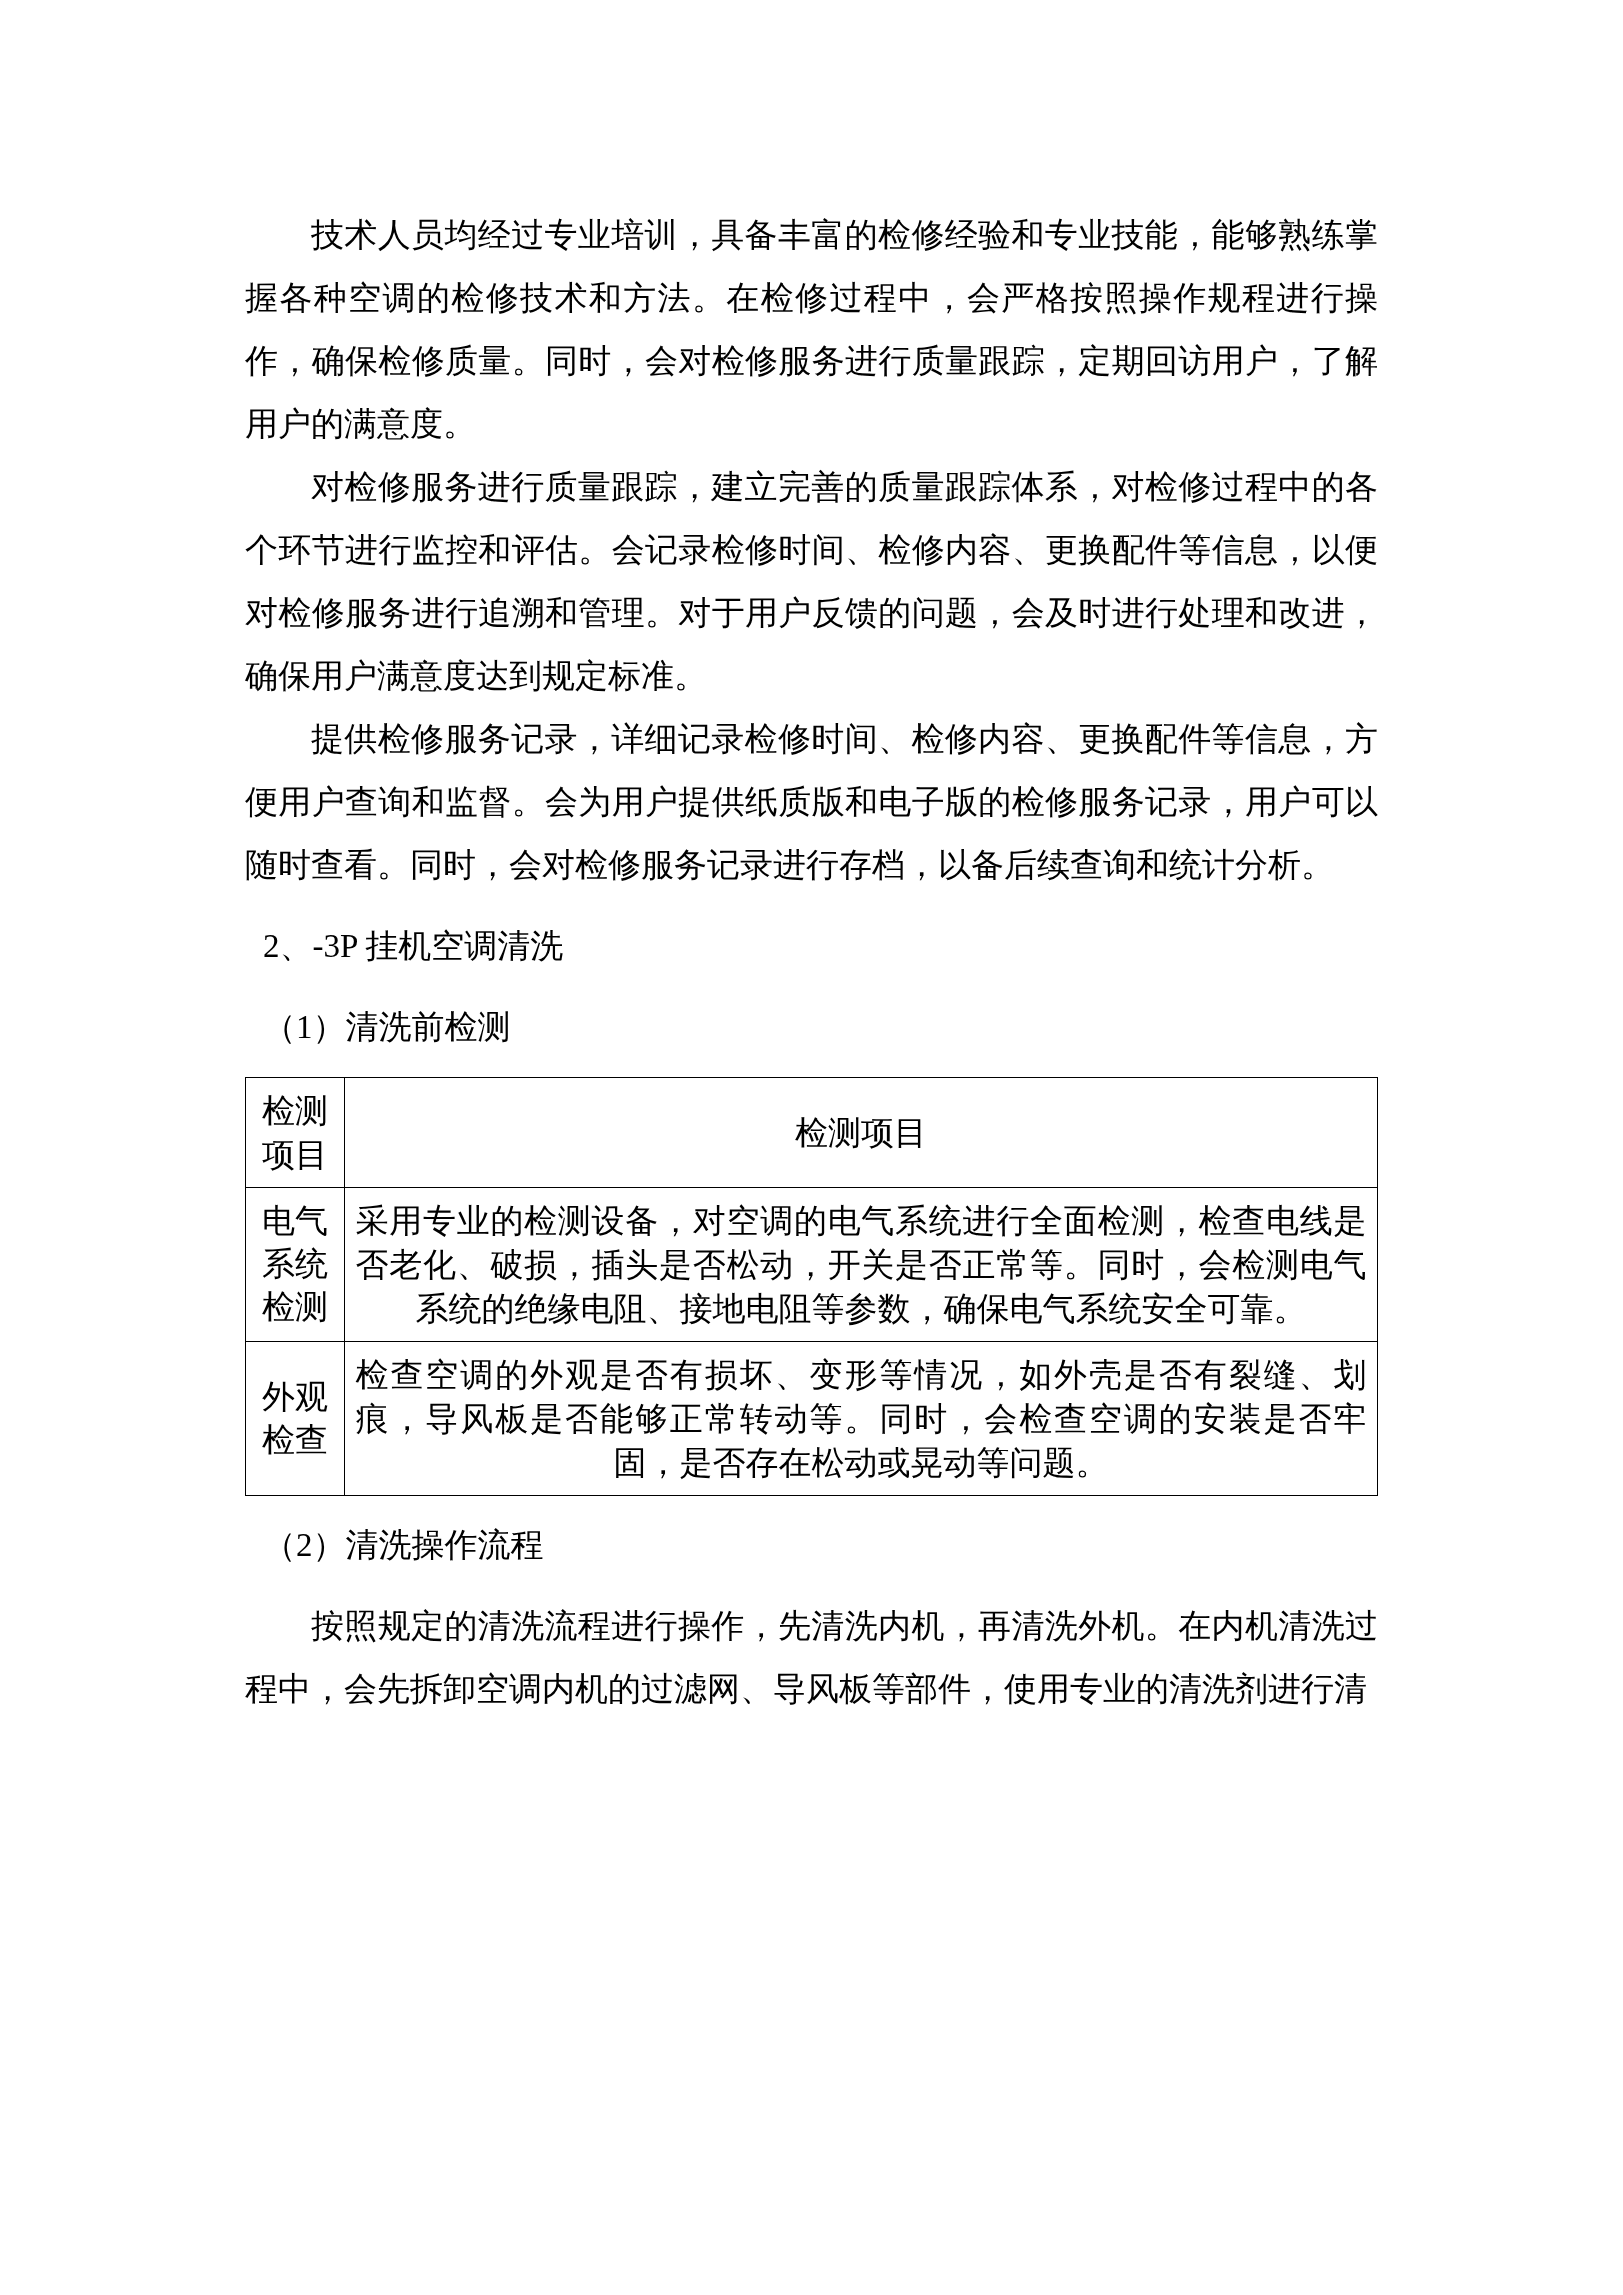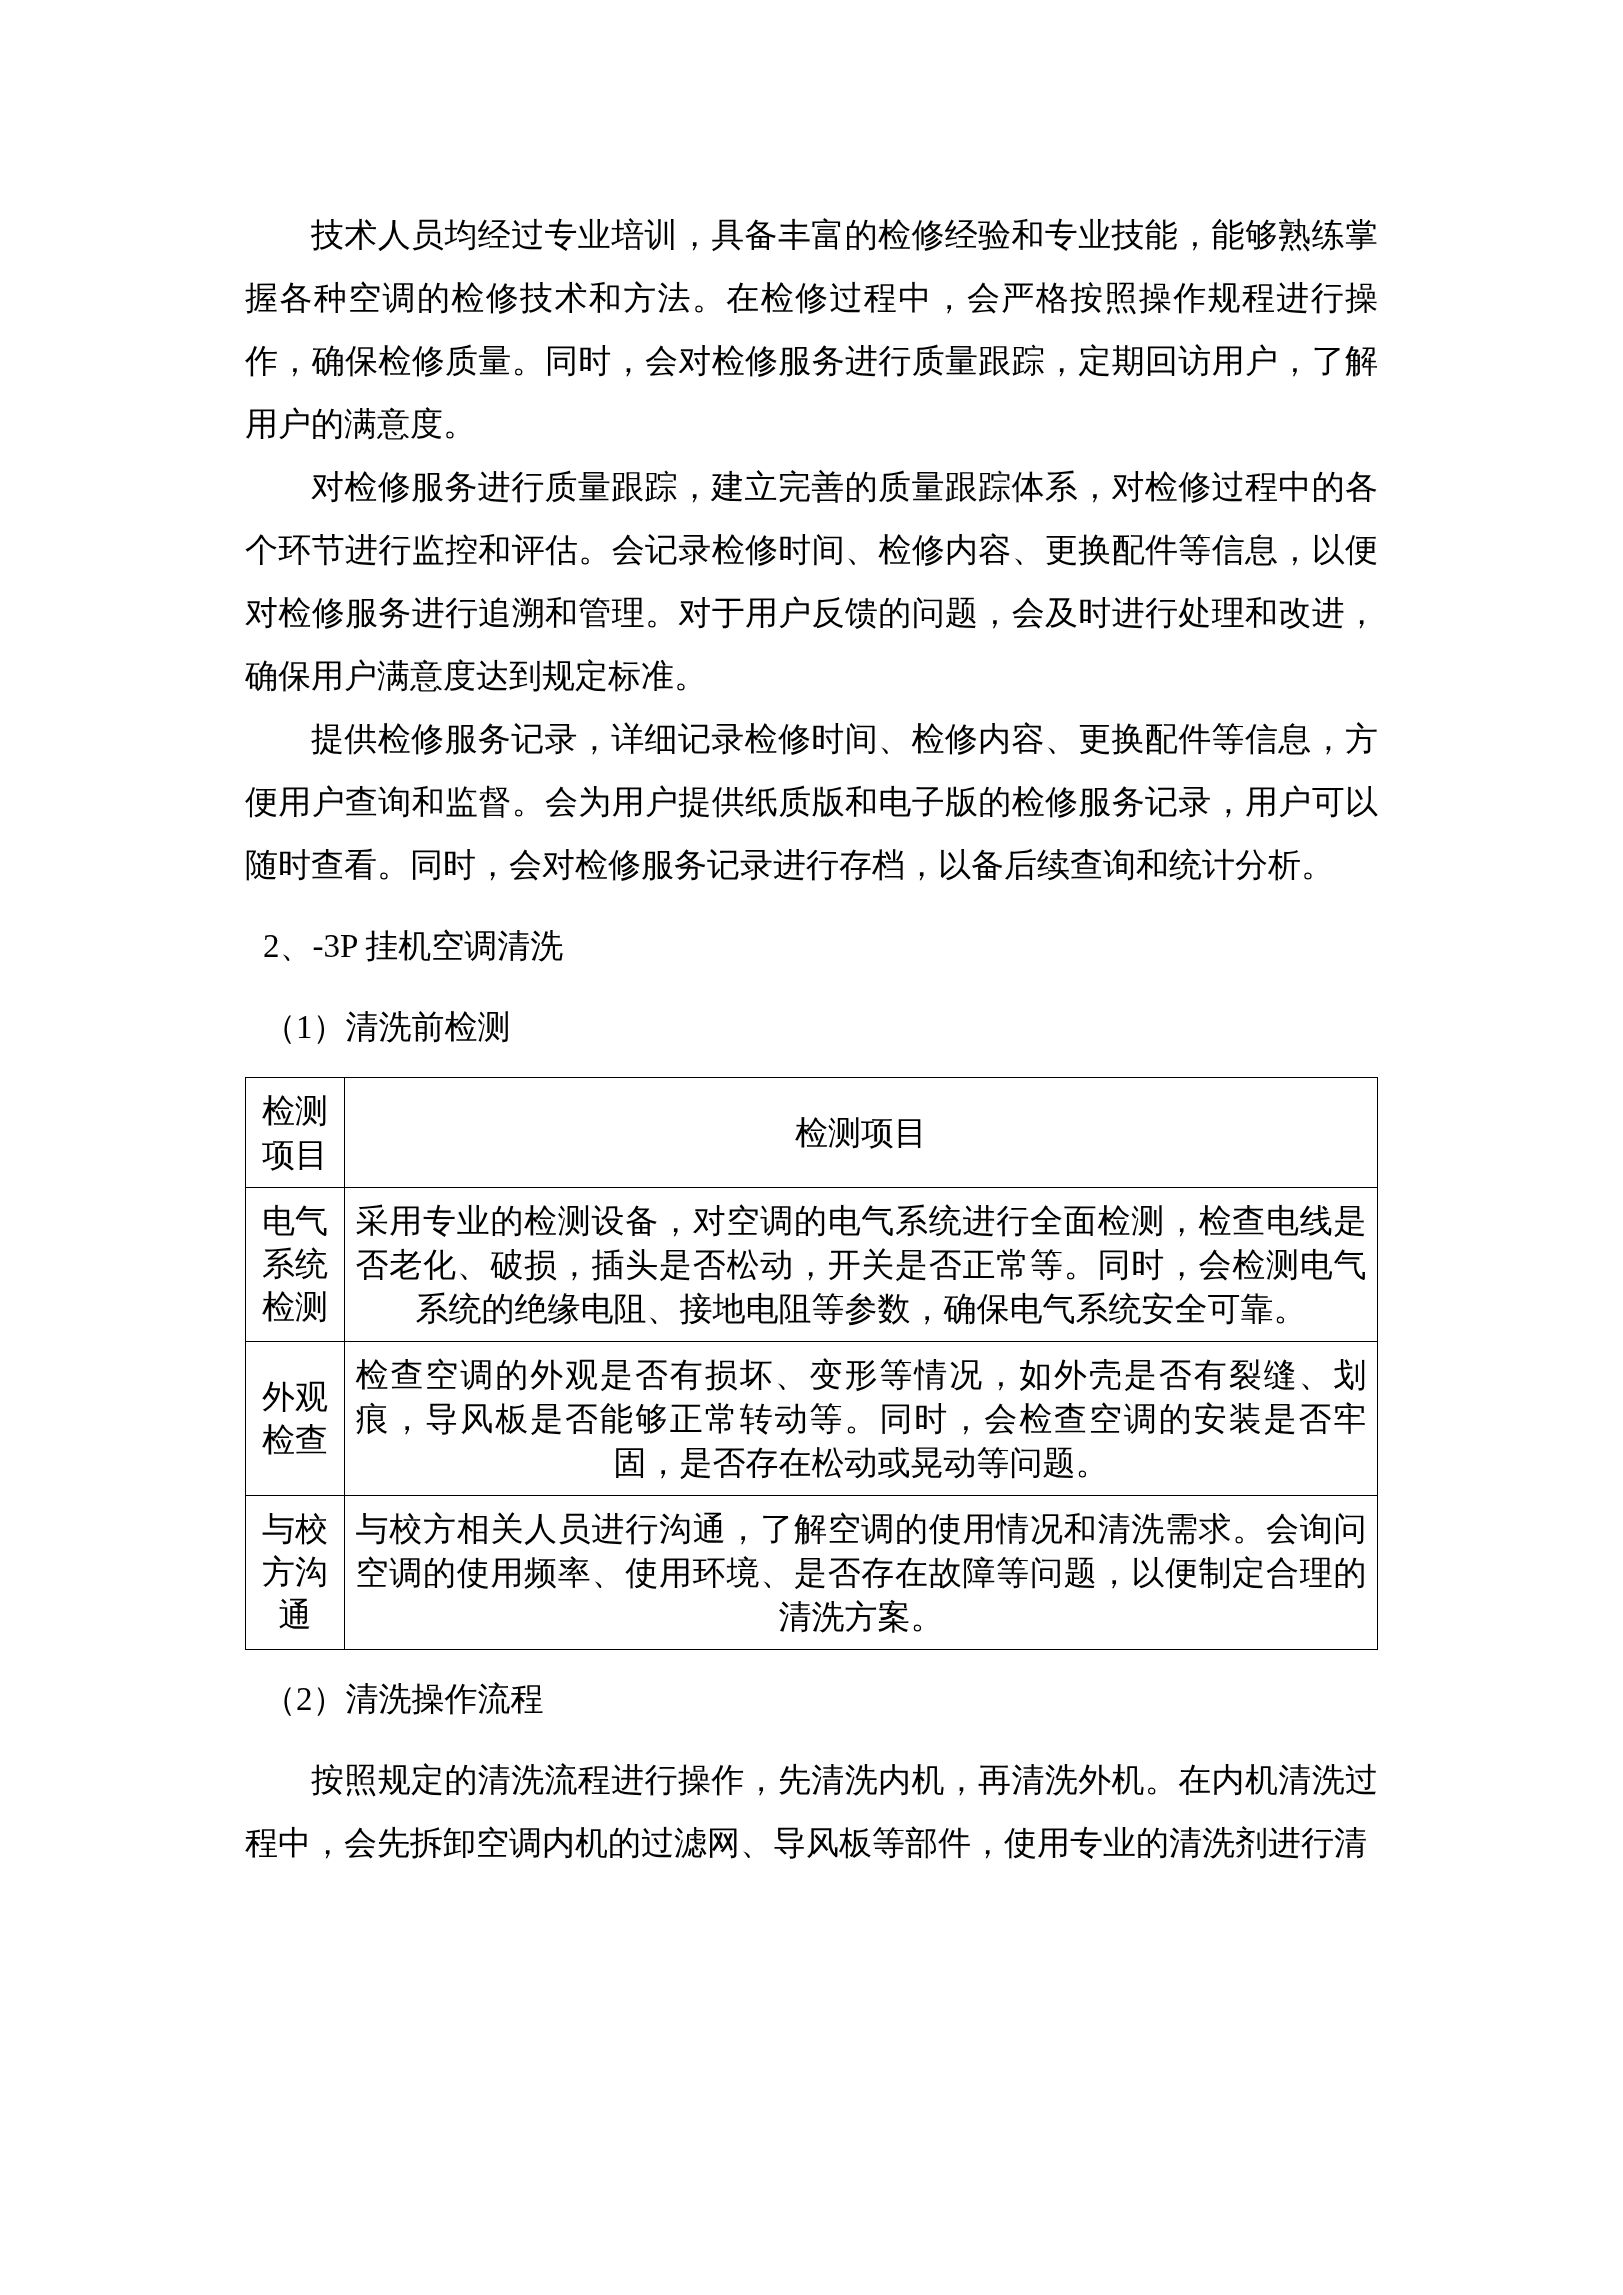--- a/index.html
+++ b/index.html
@@ -94,24 +94,20 @@
     </thead>
     <tbody id="inspection-table-body">
         <tr>
           <td class="item-cell">电气系统检测</td>
           <td class="method-cell">采用专业的检测设备，对空调的电气系统进行全面检测，检查电线是否老化、破损，插头是否松动，开关是否正常等。同时，会检测电气系统的绝缘电阻、接地电阻等参数，确保电气系统安全可靠。</td>
         </tr>
         <tr>
           <td class="item-cell">外观检查</td>
           <td class="method-cell">检查空调的外观是否有损坏、变形等情况，如外壳是否有裂缝、划痕，导风板是否能够正常转动等。同时，会检查空调的安装是否牢固，是否存在松动或晃动等问题。</td>
         </tr>
-        <tr>
-          <td class="item-cell">与校方沟通</td>
-          <td class="method-cell">与校方相关人员进行沟通，了解空调的使用情况和清洗需求。会询问空调的使用频率、使用环境、是否存在故障等问题，以便制定合理的清洗方案。</td>
-        </tr>
       </tbody>
   </table>
 
   <p class="plain-line">（2）清洗操作流程</p>
 
   <p class="body-par">按照规定的清洗流程进行操作，先清洗内机，再清洗外机。在内机清洗过程中，会先拆卸空调内机的过滤网、导风板等部件，使用专业的清洗剂进行清</p>
 
 </div>
 
 

